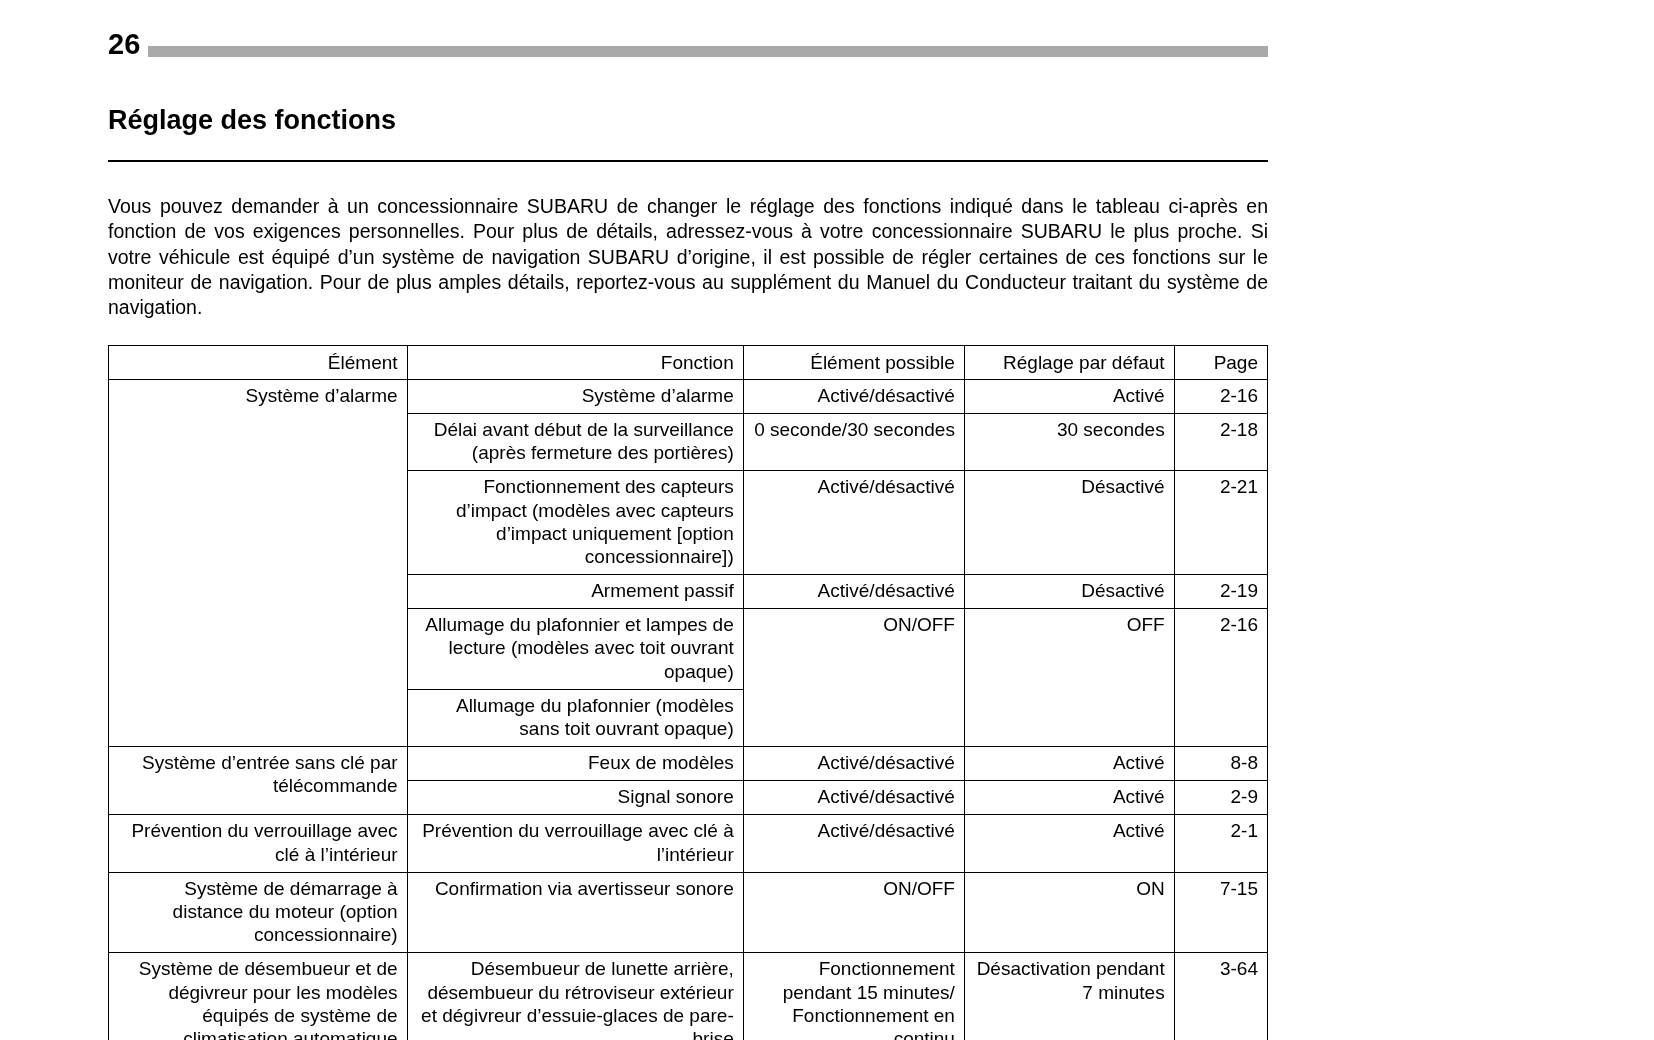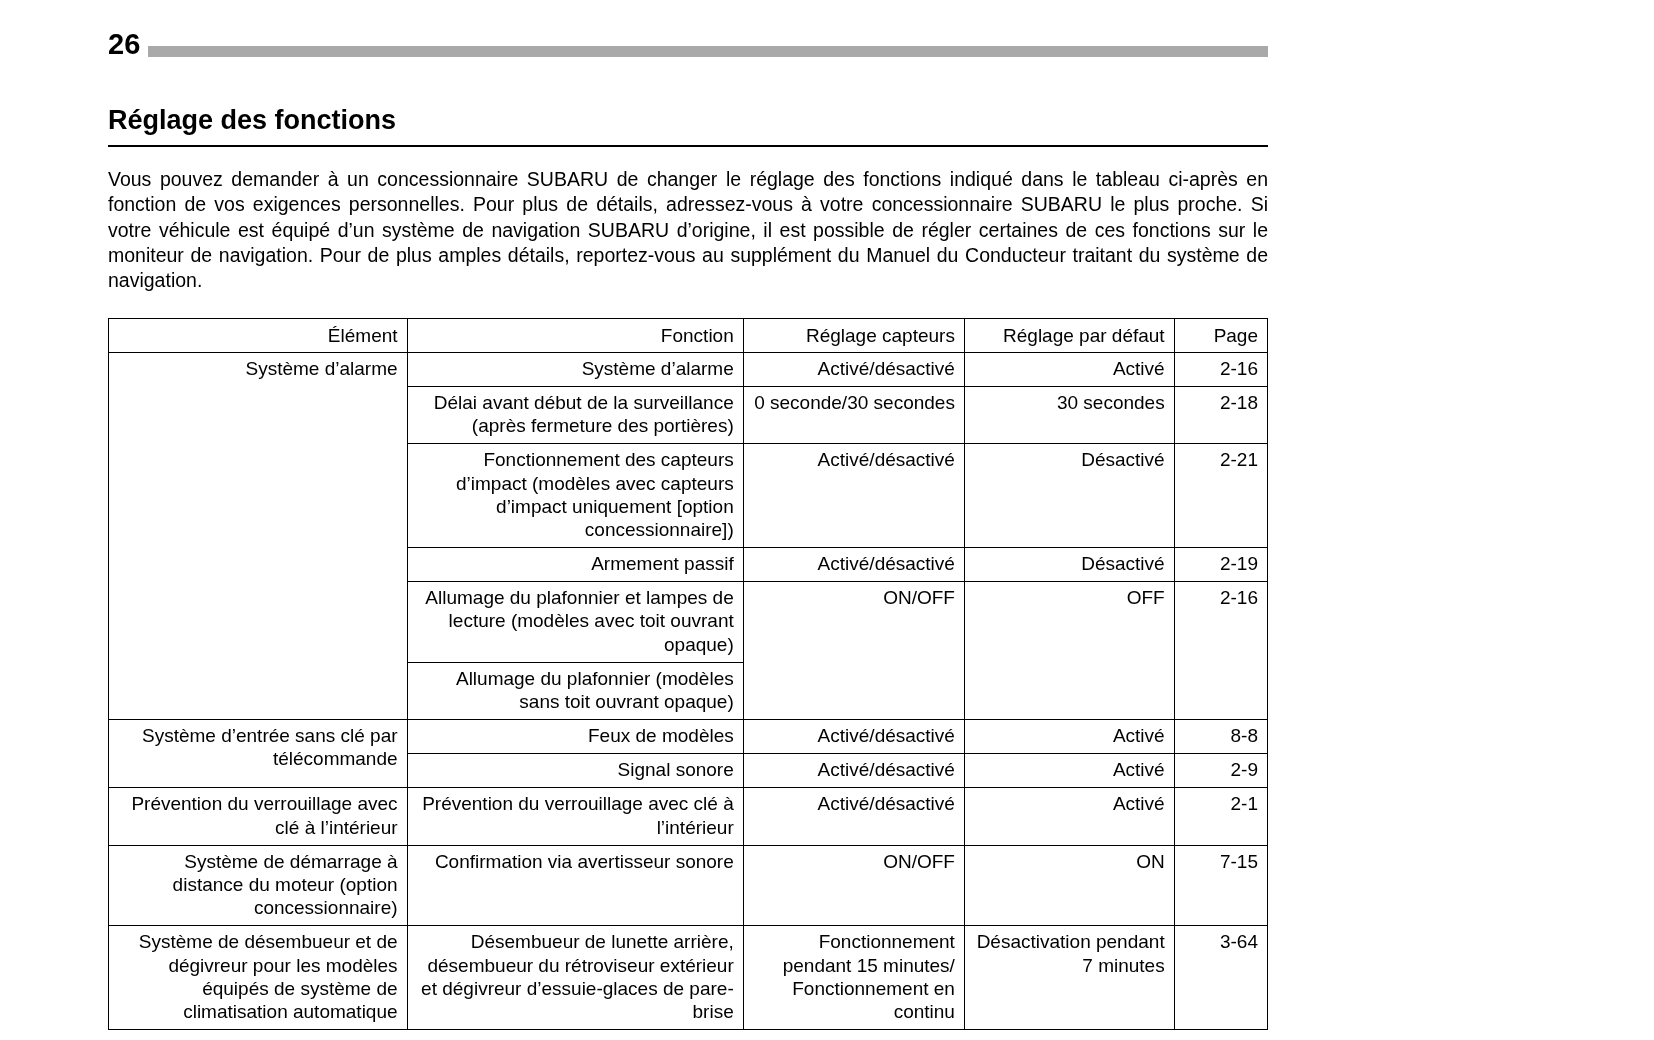--- a/index.html
+++ b/index.html
@@ -36,25 +36,25 @@
   .pageno-bar {
     flex: 1;
     height: 11px;
     background: #a9a9a9;
     margin-bottom: 2px;
   }
   .doc-title {
     margin-top: 46px;
     font-size: 27px;
     font-weight: bold;
-    padding-bottom: 9px;
+    padding-bottom: 24px;
     border-bottom: 2px solid #000000;
   }
   .intro {
-    margin-top: 20px;
+    margin-top: 32px;
     font-size: 19.5px;
     line-height: 1.3;
     text-align: justify;
   }
   table.settings {
     margin-top: 24px;
     width: 100%;
     border-collapse: collapse;
     font-size: 19px;
     line-height: 1.22;
@@ -98,21 +98,21 @@
         <col class="c-element">
         <col class="c-function">
         <col class="c-setting">
         <col class="c-default">
         <col class="c-page">
       </colgroup>
       <thead>
         <tr>
           <th>Élément</th>
           <th>Fonction</th>
-          <th>Réglage capteurs</th>
+          <th>Élément possible</th>
           <th>Réglage par défaut</th>
           <th>Page</th>
         </tr>
       </thead>
       <tbody>
 
         <tr>
           <td rowspan="6">Système d’alarme</td>
           <td>Système d’alarme</td>
           <td>Activé/désactivé</td>

